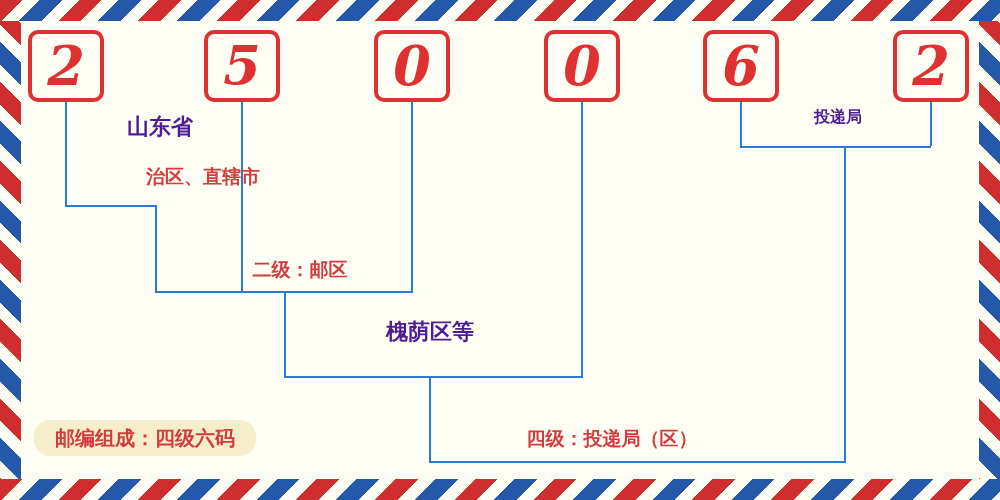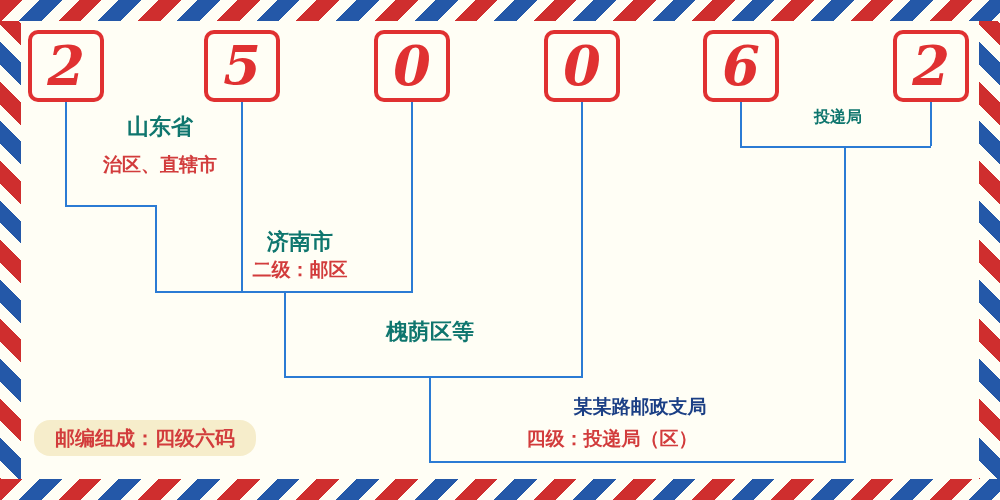--- a/index.html
+++ b/index.html
@@ -53,21 +53,21 @@
     color: #e03131;
   }
 
   
   .vline, .hline { position: absolute; background: #2b7bd4; }
   .vline { width: 2px; }
   .hline { height: 2px; }
 
   
   .lbl { position: absolute; text-align: center; white-space: nowrap; }
-  .region { color: #0f766e; font-weight: bold; font-size: 22px; }
+  .region { color: #4c1d95; font-weight: bold; font-size: 22px; }
   .region.dark { color: #1b3f85; font-size: 19px; }
   .desc { color: #d23c3c; font-weight: bold; font-size: 19px; }
 
   
   .badge {
     position: absolute;
     left: 34px; top: 420px;
     width: 222px; height: 36px;
     background: #f6edcb;
     display: flex; align-items: center; justify-content: center;
@@ -113,27 +113,25 @@
   <div class="hline" style="left:284px; top:376px; width:299px;"></div>
   <div class="vline" style="left:581px; top:102px; height:274px;"></div>
   <div class="vline" style="left:429px; top:376px; height:85px;"></div>
   <div class="hline" style="left:429px; top:461px; width:417px;"></div>
   <div class="vline" style="left:844px; top:146px; height:315px;"></div>
   <div class="hline" style="left:740px; top:146px; width:191px;"></div>
   <div class="vline" style="left:740px; top:102px; height:44px;"></div>
   <div class="vline" style="left:930px; top:102px; height:44px;"></div>
 
   <div class="lbl region" style="left:60px; top:112px; width:200px;">山东省</div>
-  <div class="lbl desc" style="left:60px; top:152px; width:200px;">治区、直辖市</div>
+  <div class="lbl desc" style="left:60px; top:164px; width:200px;text-align:right;">治区、直辖市</div>
 
-  <div class="lbl region" style="left:200px; top:227px; width:200px;">济南市</div>
   <div class="lbl region" style="left:330px; top:317px; width:200px;">槐荫区等</div>
 
   <div class="lbl desc" style="left:200px; top:257px; width:200px;">二级：邮区</div>
 
-  <div class="lbl region dark" style="left:520px; top:394px; width:240px;">某某路邮政支局</div>
   <div class="lbl desc" style="left:492px; top:426px; width:240px;">四级：投递局（区）</div>
 
   <div class="lbl region" style="left:763px; top:107px; width:150px; font-size:16px;">投递局</div>
 
   <div class="badge">邮编组成：四级六码</div>
 
 </div>
 
 </body></html>

